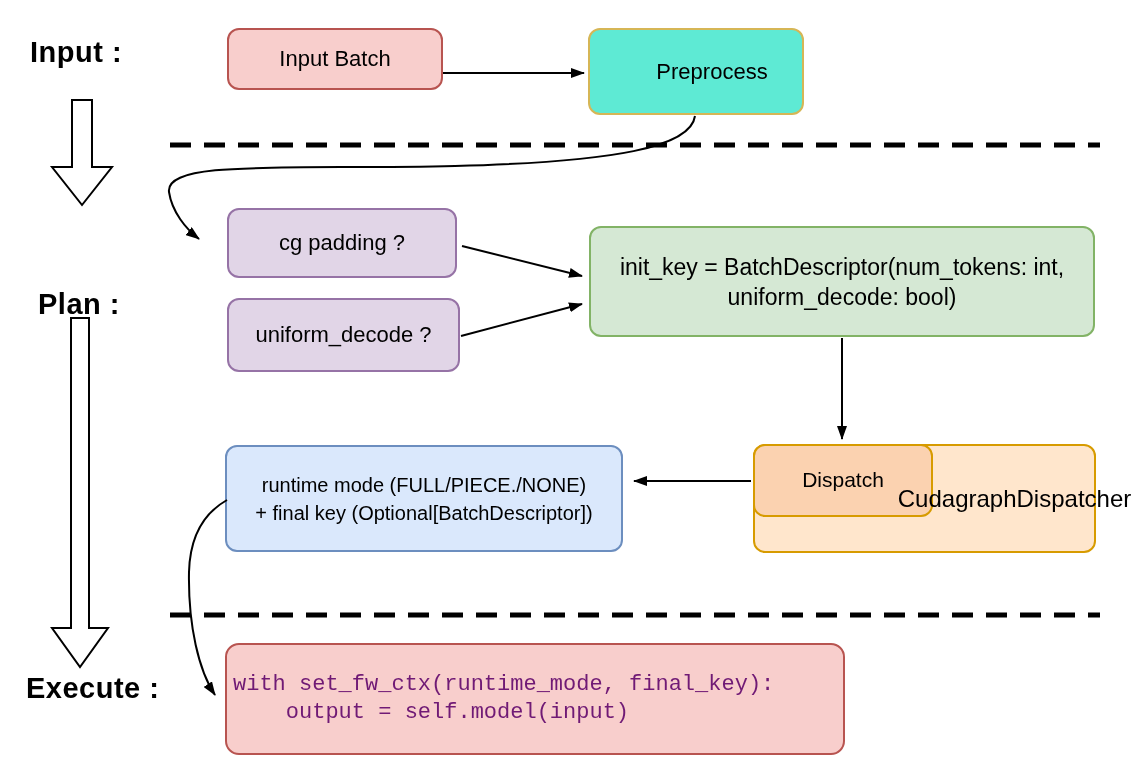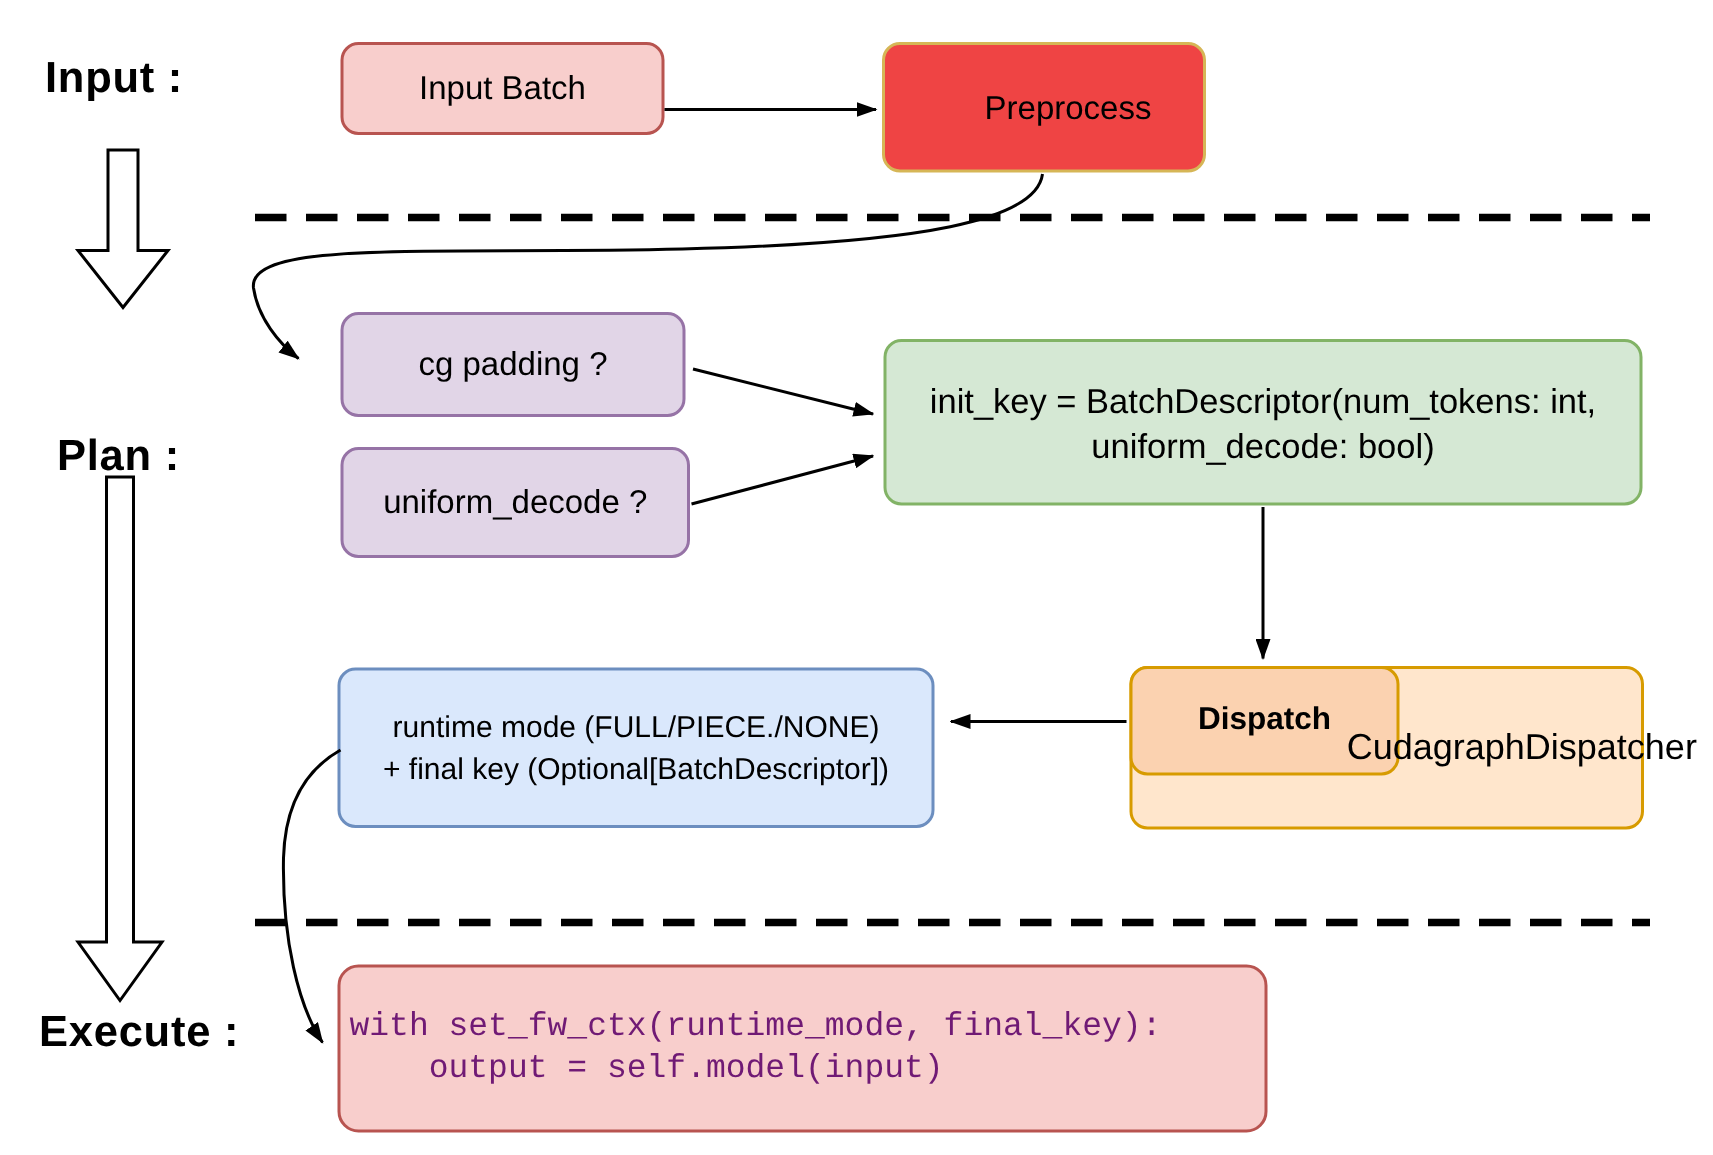--- a/index.html
+++ b/index.html
@@ -11,26 +11,26 @@
     position:absolute;font-weight:700;font-size:29px;letter-spacing:.5px;
     white-space:nowrap;z-index:1;
   }
   .node{
     position:absolute;box-sizing:border-box;border:2px solid #000;border-radius:12px;
     display:flex;flex-direction:column;align-items:center;justify-content:center;
     text-align:center;font-size:22px;line-height:1.25;z-index:1;
   }
   .node .ln{white-space:pre;}
   .n-pink   {background:#f8cecc;border-color:#b85450;}
-  .n-yellow {background:#ef4444;border-color:#d6b656;padding-left:32px;}
+  .n-yellow {background:#5eead4;border-color:#d6b656;padding-left:32px;}
   .n-purple {background:#e1d5e7;border-color:#9673a6;}
   .n-green  {background:#d5e8d4;border-color:#82b366;justify-content:center;}
   .n-blue   {background:#dae8fc;border-color:#6c8ebf;}
   .n-orange-light{background:#ffe6cc;border-color:#d79b00;}
-  .n-orange-dark {background:#fbd2b0;border-color:#d79b00;font-weight:bold;}
+  .n-orange-dark {background:#fbd2b0;border-color:#d79b00;}
   #node-input-batch   {left:227px;top:28px;width:216px;height:62px;}
   #node-preprocess    {left:588px;top:28px;width:216px;height:87px;}
   #node-cg-padding    {left:227px;top:208px;width:230px;height:70px;}
   #node-uniform-decode{left:227px;top:298px;width:233px;height:74px;}
   #node-init-key      {left:589px;top:226px;width:506px;height:111px;font-size:23px;line-height:30px;}
   #node-runtime-mode  {left:225px;top:445px;width:398px;height:107px;font-size:20px;line-height:28px;}
   #node-cud-outer     {left:753px;top:444px;width:343px;height:109px;}
   #node-dispatch      {left:753px;top:444px;width:180px;height:73px;font-size:21px;z-index:2;}
   #cud-label          {position:absolute;left:933px;top:444px;width:163px;height:109px;
                        display:flex;flex-direction:row;align-items:center;justify-content:center;

